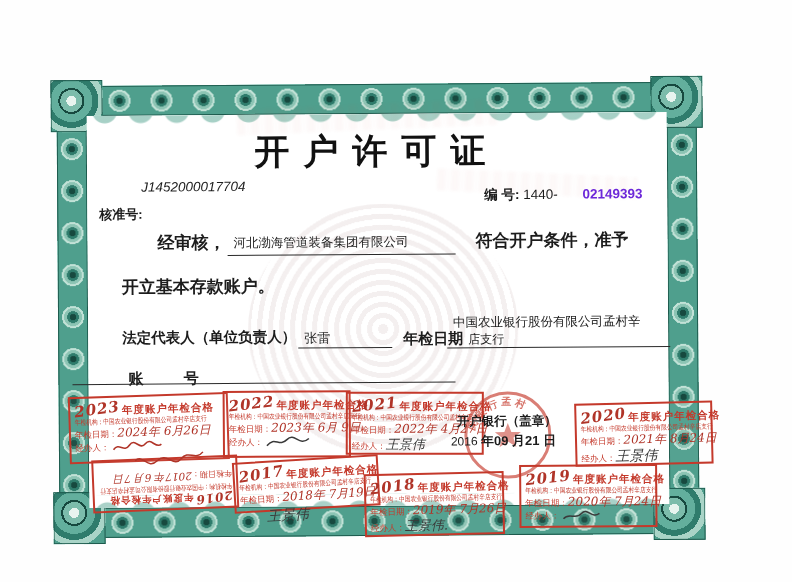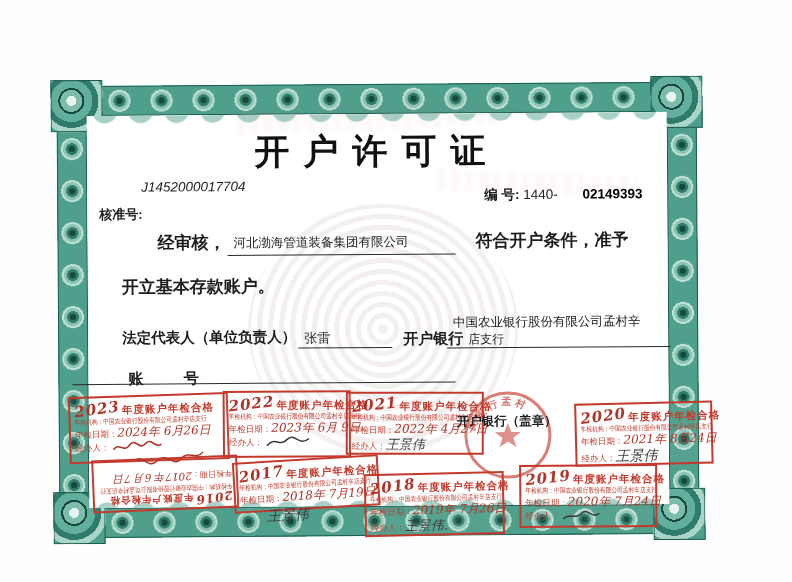--- a/index.html
+++ b/index.html
@@ -29,21 +29,21 @@
         background:repeating-radial-gradient(circle at 50% 50%, rgba(186,158,158,.16) 0 5px, rgba(255,255,255,0) 5px 11px);
         filter:blur(.4px);}
   .ghost{position:absolute;background:repeating-linear-gradient(90deg, rgba(200,80,70,.5) 0 8px, rgba(200,80,70,.15) 8px 14px);
         opacity:.07;filter:blur(1.4px);}
   
   .abs{position:absolute;}
   .title{left:0;right:0;top:44px;text-align:center;font-size:35px;font-weight:bold;
          letter-spacing:14px;font-family:"DejaVu Sans",sans-serif;color:#111;}
   .f-label{font-weight:bold;}
   .uline{position:absolute;height:1px;background:#2a2a2a;}
-  .serial-num{color:#000000;font-weight:bold;padding-left:21px;}
+  .serial-num{color:#6d28d9;font-weight:bold;padding-left:21px;}
   .hand{font-family:"DejaVu Serif",serif;font-style:italic;}
   .hand.red{color:#b03428;}
   .hand.dark{color:#3a3a3a;}
   
   .stamp{position:absolute;border:2.5px solid #c4392b;color:#c4392b;padding:2px 4px 1px 4px;
          line-height:1.2;z-index:6;background:rgba(255,255,255,.04);}
   .s-line1{font-size:10.5px;font-weight:bold;letter-spacing:1px;white-space:nowrap;}
   .s-year{font-family:"DejaVu Serif",serif;font-style:italic;font-size:15px;font-weight:bold;
           display:inline-block;transform:rotate(-6deg);margin-right:2px;color:#b03428;}
   .s-agency{font-size:7px;white-space:nowrap;transform:scaleX(.82);transform-origin:left;letter-spacing:0;}
@@ -91,40 +91,44 @@
     <div class="abs" style="left:176px;top:150px;font-size:12.5px;">河北渤海管道装备集团有限公司</div>
     <div class="uline" style="left:170px;top:170px;width:228px;"></div>
     <div class="abs f-label" style="left:418px;top:146px;font-size:17px;white-space:nowrap;">符合开户条件，准予</div>
     <div class="abs f-label" style="left:64px;top:190px;font-size:17px;">开立基本存款账户。</div>
 
     <div class="abs f-label" style="left:64px;top:243px;font-size:14.5px;">法定代表人（单位负责人）</div>
     <div class="abs" style="left:246px;top:245px;font-size:13px;">张雷</div>
     <div class="uline" style="left:240px;top:263px;width:94px;"></div>
 
     <div class="abs" style="left:395px;top:231px;font-size:12.5px;white-space:nowrap;">中国农业银行股份有限公司孟村辛</div>
-    <div class="abs f-label" style="left:345px;top:246px;font-size:15px;">开户银行</div>
+    <div class="abs f-label" style="left:345px;top:246px;font-size:15px;">年检日期</div>
     <div class="abs" style="left:410px;top:248px;font-size:12px;">店支行</div>
     <div class="uline" style="left:389px;top:264px;width:223px;"></div>
 
     <div class="abs f-label" style="left:70px;top:284px;font-size:15px;letter-spacing:18px;">账  号</div>
     <div class="uline" style="left:14px;top:298px;width:383px;"></div>
 
     <div class="abs seal-wrap" style="left:403px;top:306px;">
       <svg width="92" height="92" viewBox="0 0 92 92">
         <defs>
             <path id="arcTop" d="M 12,50 A 34,34 0 0 1 80,50" fill="none"></path>
           </defs>
         <circle cx="46" cy="46" r="42" fill="none" stroke="rgba(196,57,43,.65)" stroke-width="3"></circle>
         <polygon points="46,34 49.5,43 59,43 51.5,48.8 54.5,58 46,52.4 37.5,58 40.5,48.8 33,43 42.5,43" fill="rgba(196,57,43,.55)"></polygon>
         <text font-size="10" fill="rgba(196,57,43,.7)" font-weight="bold" letter-spacing="3">
           <textPath href="#arcTop" startOffset="8">民银行孟村</textPath>
         </text>
       </svg>
     </div>
     <div class="abs f-label issuer" style="left:398px;top:330px;font-size:12.5px;background:rgba(255,255,255,.0);">开户银行（盖章）</div>
+    <div class="abs issuer" style="left:392px;top:349px;font-size:12px;white-space:nowrap;">
+      <span>2016</span>
+      <span class="f-label" style="font-size:13px;">年09 月21 日</span>
+    </div>
 
     <div class="stamp" style="left:10px;top:309px;width:148px;height:60px;transform:rotate(-1.5deg);">
       <div class="s-line1"><span class="s-year">2023</span><span>年度账户年检合格</span></div>
       <div class="s-agency">年检机构：中国农业银行股份有限公司孟村辛店支行</div>
       <div class="s-row"><span>年检日期：</span><span class="hand red">2024年 6月26日</span></div>
       <div class="s-row"><span>经办人：</span>
         <svg class="scribble" width="52" height="14" viewBox="0 0 52 14">
           <path d="M2,9 C8,1 12,13 18,5 S28,11 34,4 44,10 50,5" fill="none" stroke="#b03428" stroke-width="1.6"></path>
           </svg></div>
     </div>

